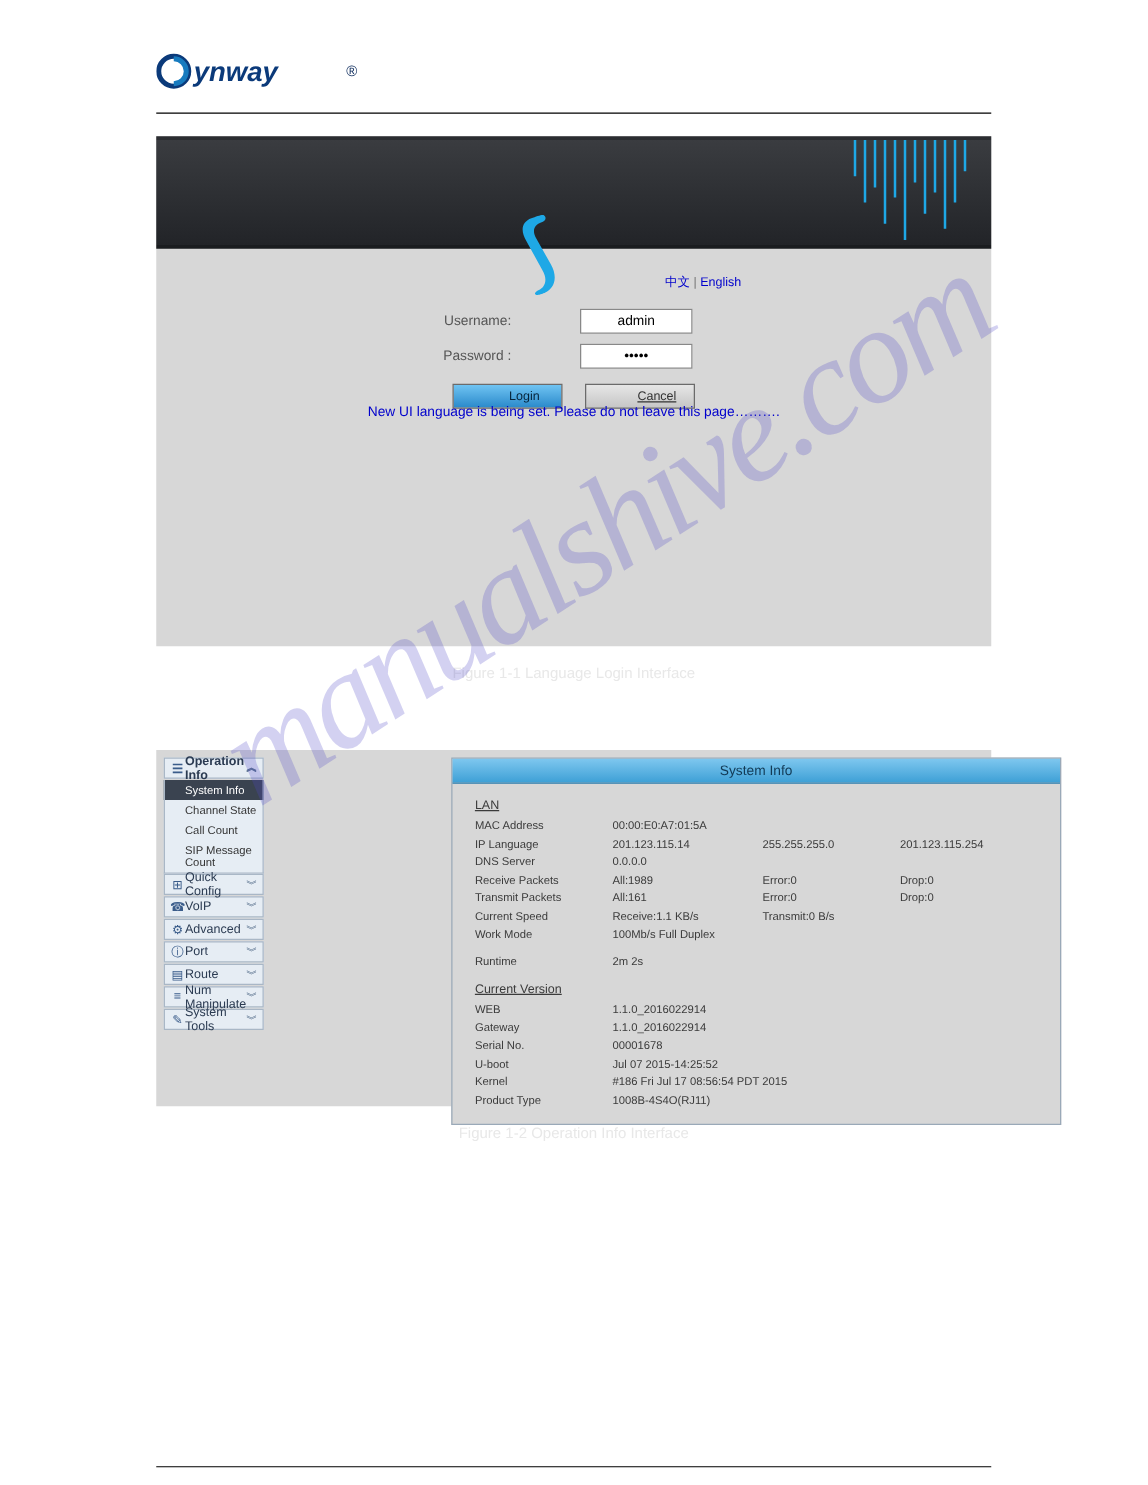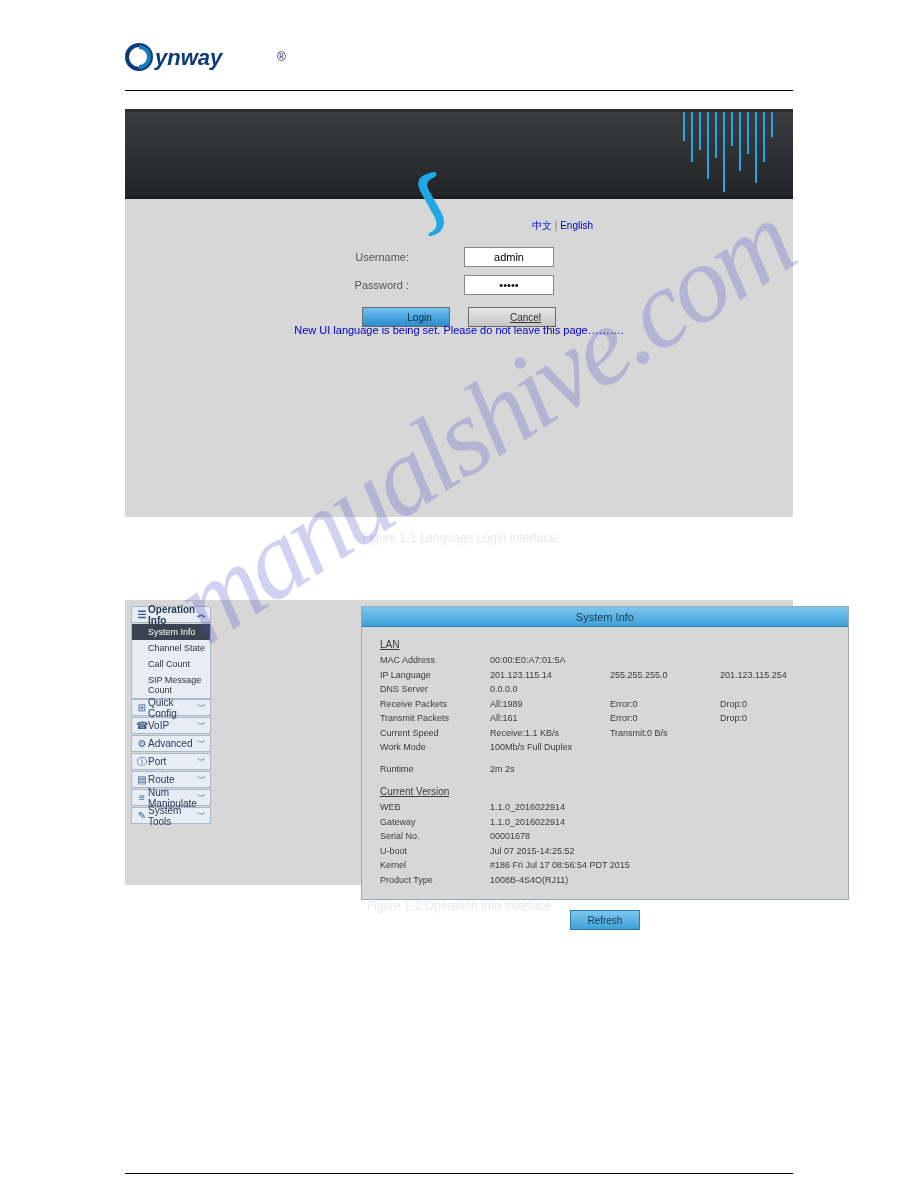--- a/index.html
+++ b/index.html
@@ -382,23 +382,20 @@
             <div class="cell">Kernel</div>
             <div class="cell" style="grid-column: span 3">#186 Fri Jul 17 08:56:54 PDT 2015</div>
 
             <div class="cell">Product Type</div>
             <div class="cell">1008B-4S4O(RJ11)</div>
             <div class="cell"></div>
               <div class="cell"></div>
           </div>
         </div>
       </div>
-      <div class="refresh-wrap">
-        <button class="btn-refresh">Refresh</button>
-      </div>
     </div>
   </div>
 </div>
 
 <div class="caption">Figure 1-2 Operation Info Interface</div>
 
 <div class="watermark">manualshive.com</div>
 
 <hr class="footer-hr">
 

